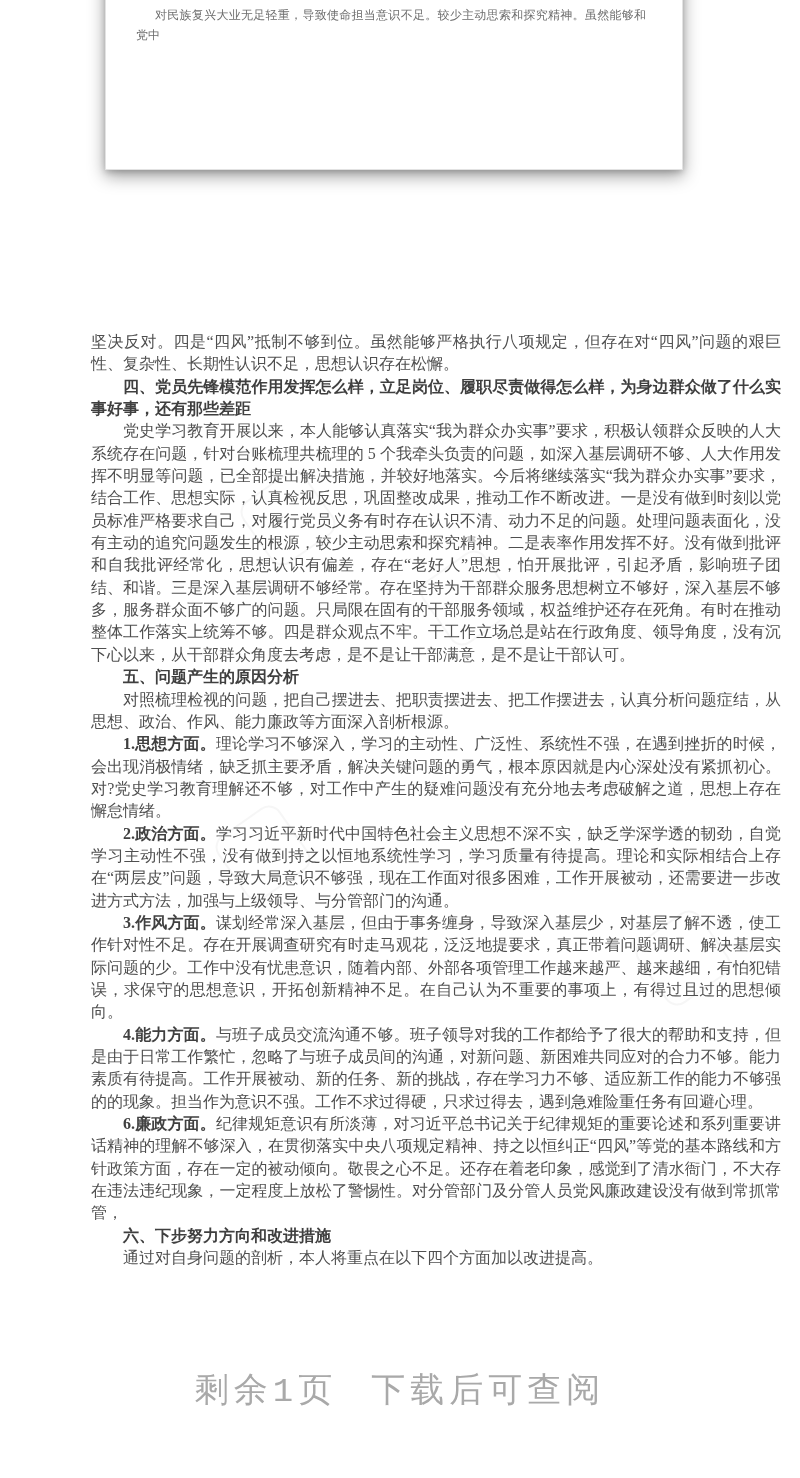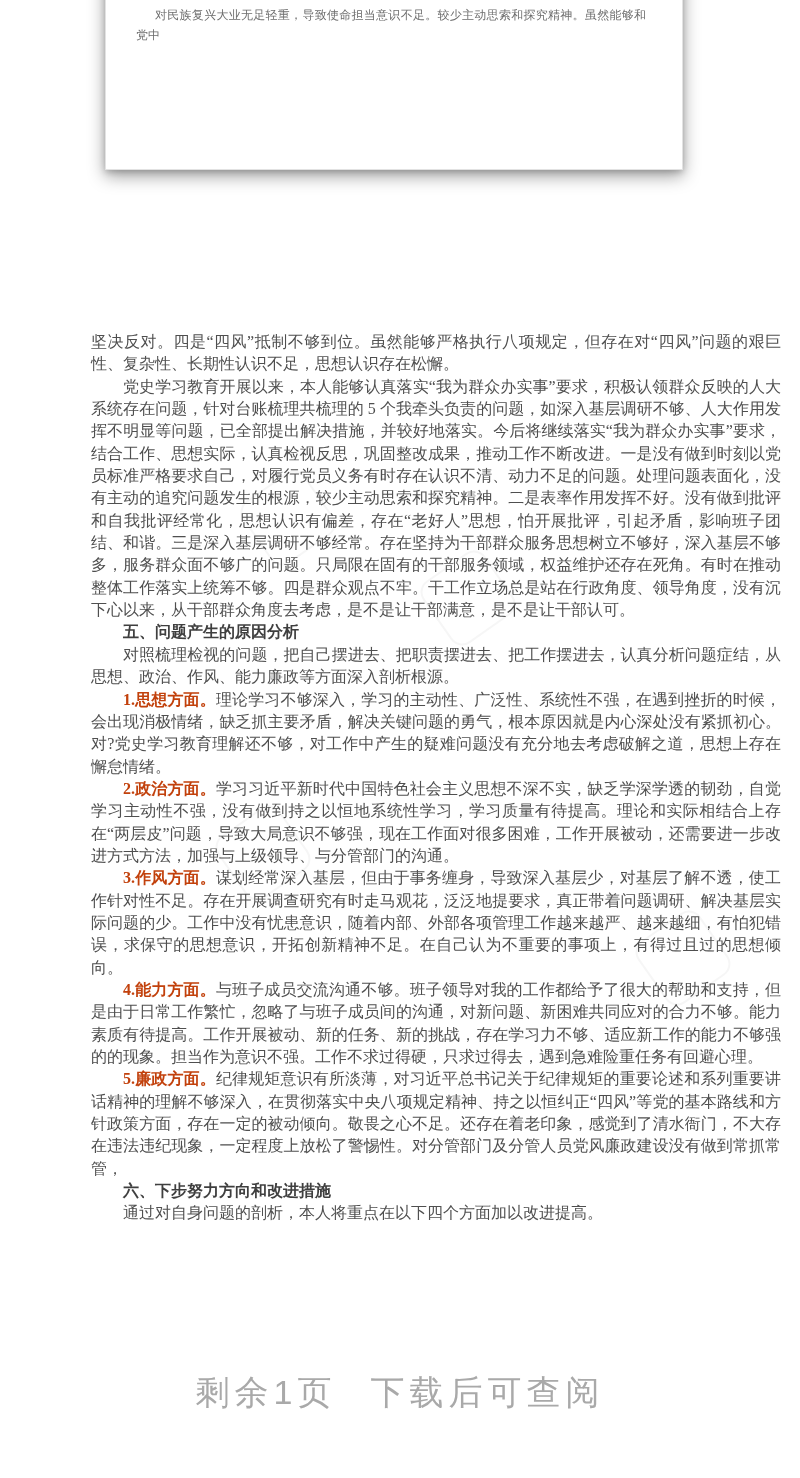--- a/index.html
+++ b/index.html
@@ -41,21 +41,21 @@
     line-height: 22.35px;
     color: #4f4f4f;
     text-align: justify;
     z-index: 1;
     margin-left: 34px;
   }
   .doc-body p { margin: 0; padding: 0; }
   .para-indent { text-indent: 2em; }
   .para-plain  { text-indent: 0; }
   .para-heading { text-indent: 2em; font-weight: bold; color: #3f3f3f; }
-  .lead { font-weight: bold; color: #c2410c; }
+  .lead { font-weight: bold; color: #404040; }
 
   
   .watermark {
     position: absolute;
     width: 72px; height: 72px;
     border: 2px solid rgba(80,80,80,0.05);
     border-radius: 14px;
     transform: rotate(-35deg);
     z-index: 0;
   }
@@ -63,21 +63,21 @@
   .wm-2 { left: 430px; top: 560px; }
   .wm-3 { left: 225px; top: 815px; }
   .wm-4 { left: 645px; top: 920px; }
 
   
   .footer-note {
     position: absolute;
     left: 0; right: 0;
     top: 1372px;
     text-align: center;
-    font-family: Liberation Sans, sans-serif;
+    font-family: Liberation Mono, monospace;
     font-size: 34px;
     line-height: 40px;
     color: #a9a9a9;
     letter-spacing: 5px;
     white-space: nowrap;
   }
   .footer-note .gap { display: inline-block; width: 34px; }
 </style>
 </head>
 <body>
@@ -88,27 +88,28 @@
 <div class="watermark wm-4"></div>
 
 <div class="preview-card">
   <div class="preview-text">
     <div class="preview-line-1">对民族复兴大业无足轻重，导致使命担当意识不足。较少主动思索和探究精神。虽然能够和党中</div>
   </div>
 </div>
 
 <div class="doc-body">
   <p class="para-plain"><span>坚决反对。四是“四风”抵制不够到位。虽然能够严格执行八项规定，但存在对“四风”问题的艰巨性、复杂性、长期性认识不足，思想认识存在松懈。</span></p>
+  <p class="para-heading"><span>四、党员先锋模范作用发挥怎么样，立足岗位、履职尽责做得怎么样，为身边群众做了什么实事好事，还有那些差距</span></p>
   <p class="para-indent"><span>党史学习教育开展以来，本人能够认真落实“我为群众办实事”要求，积极认领群众反映的人大系统存在问题，针对台账梳理共梳理的 5 个我牵头负责的问题，如深入基层调研不够、人大作用发挥不明显等问题，已全部提出解决措施，并较好地落实。今后将继续落实“我为群众办实事”要求，结合工作、思想实际，认真检视反思，巩固整改成果，推动工作不断改进。一是没有做到时刻以党员标准严格要求自己，对履行党员义务有时存在认识不清、动力不足的问题。处理问题表面化，没有主动的追究问题发生的根源，较少主动思索和探究精神。二是表率作用发挥不好。没有做到批评和自我批评经常化，思想认识有偏差，存在“老好人”思想，怕开展批评，引起矛盾，影响班子团结、和谐。三是深入基层调研不够经常。存在坚持为干部群众服务思想树立不够好，深入基层不够多，服务群众面不够广的问题。只局限在固有的干部服务领域，权益维护还存在死角。有时在推动整体工作落实上统筹不够。四是群众观点不牢。干工作立场总是站在行政角度、领导角度，没有沉下心以来，从干部群众角度去考虑，是不是让干部满意，是不是让干部认可。</span></p>
   <p class="para-heading"><span>五、问题产生的原因分析</span></p>
   <p class="para-indent"><span>对照梳理检视的问题，把自己摆进去、把职责摆进去、把工作摆进去，认真分析问题症结，从思想、政治、作风、能力廉政等方面深入剖析根源。</span></p>
   <p class="para-indent"><b class="lead">1.思想方面。</b><span>理论学习不够深入，学习的主动性、广泛性、系统性不强，在遇到挫折的时候，会出现消极情绪，缺乏抓主要矛盾，解决关键问题的勇气，根本原因就是内心深处没有紧抓初心。对?党史学习教育理解还不够，对工作中产生的疑难问题没有充分地去考虑破解之道，思想上存在懈怠情绪。</span></p>
   <p class="para-indent"><b class="lead">2.政治方面。</b><span>学习习近平新时代中国特色社会主义思想不深不实，缺乏学深学透的韧劲，自觉学习主动性不强，没有做到持之以恒地系统性学习，学习质量有待提高。理论和实际相结合上存在“两层皮”问题，导致大局意识不够强，现在工作面对很多困难，工作开展被动，还需要进一步改进方式方法，加强与上级领导、与分管部门的沟通。</span></p>
   <p class="para-indent"><b class="lead">3.作风方面。</b><span>谋划经常深入基层，但由于事务缠身，导致深入基层少，对基层了解不透，使工作针对性不足。存在开展调查研究有时走马观花，泛泛地提要求，真正带着问题调研、解决基层实际问题的少。工作中没有忧患意识，随着内部、外部各项管理工作越来越严、越来越细，有怕犯错误，求保守的思想意识，开拓创新精神不足。在自己认为不重要的事项上，有得过且过的思想倾向。</span></p>
   <p class="para-indent"><b class="lead">4.能力方面。</b><span>与班子成员交流沟通不够。班子领导对我的工作都给予了很大的帮助和支持，但是由于日常工作繁忙，忽略了与班子成员间的沟通，对新问题、新困难共同应对的合力不够。能力素质有待提高。工作开展被动、新的任务、新的挑战，存在学习力不够、适应新工作的能力不够强的的现象。担当作为意识不强。工作不求过得硬，只求过得去，遇到急难险重任务有回避心理。</span></p>
-  <p class="para-indent"><b class="lead">5.廉政方面。</b><span>纪律规矩意识有所淡薄，对习近平总书记关于纪律规矩的重要论述和系列重要讲话精神的理解不够深入，在贯彻落实中央八项规定精神、持之以恒纠正“四风”等党的基本路线和方针政策方面，存在一定的被动倾向。敬畏之心不足。还存在着老印象，感觉到了清水衙门，不大存在违法违纪现象，一定程度上放松了警惕性。对分管部门及分管人员党风廉政建设没有做到常抓常管，</span></p>
+  <p class="para-indent"><b class="lead">6.廉政方面。</b><span>纪律规矩意识有所淡薄，对习近平总书记关于纪律规矩的重要论述和系列重要讲话精神的理解不够深入，在贯彻落实中央八项规定精神、持之以恒纠正“四风”等党的基本路线和方针政策方面，存在一定的被动倾向。敬畏之心不足。还存在着老印象，感觉到了清水衙门，不大存在违法违纪现象，一定程度上放松了警惕性。对分管部门及分管人员党风廉政建设没有做到常抓常管，</span></p>
   <p class="para-heading"><span>六、下步努力方向和改进措施</span></p>
   <p class="para-indent"><span>通过对自身问题的剖析，本人将重点在以下四个方面加以改进提高。</span></p>
 </div>
 
 <div class="footer-note">
   <span>剩余1页</span><span class="gap"></span><span>下载后可查阅</span>
 </div>
 
 </body></html>

